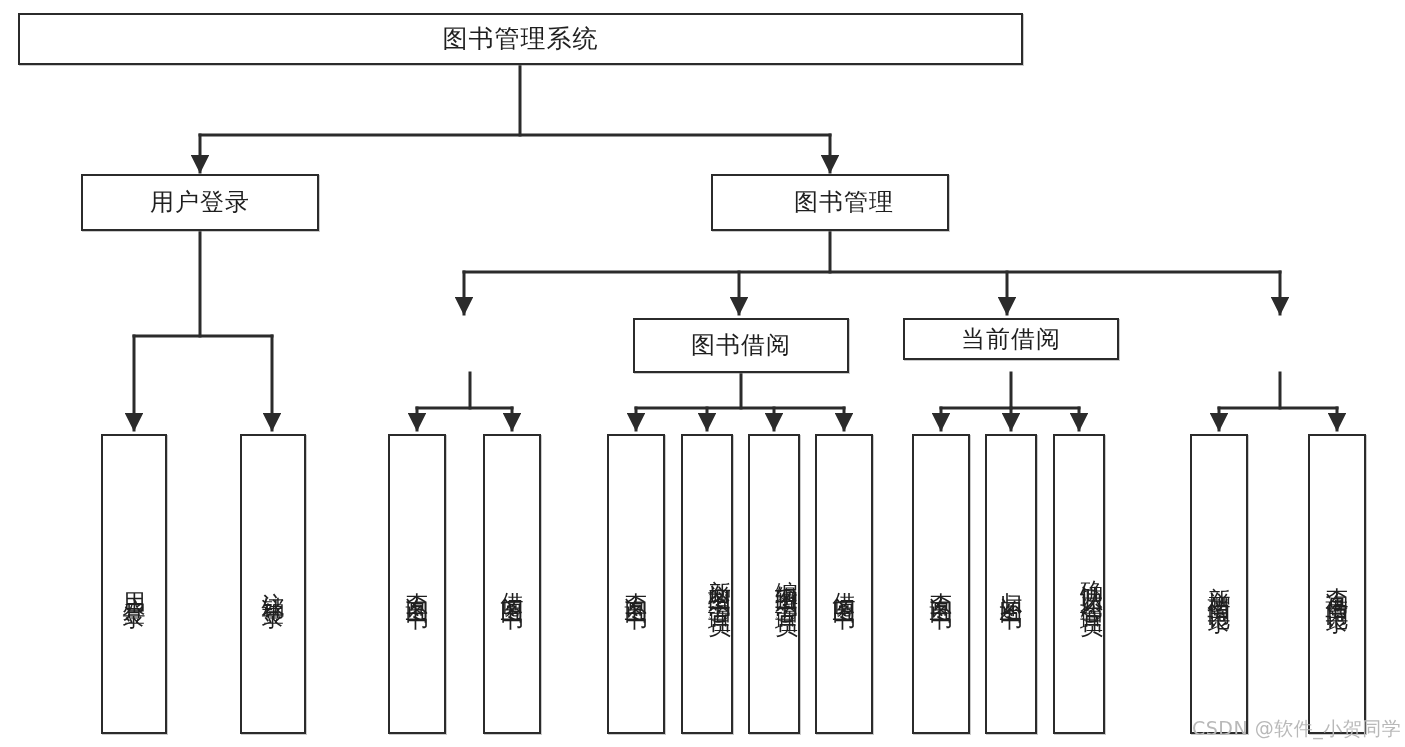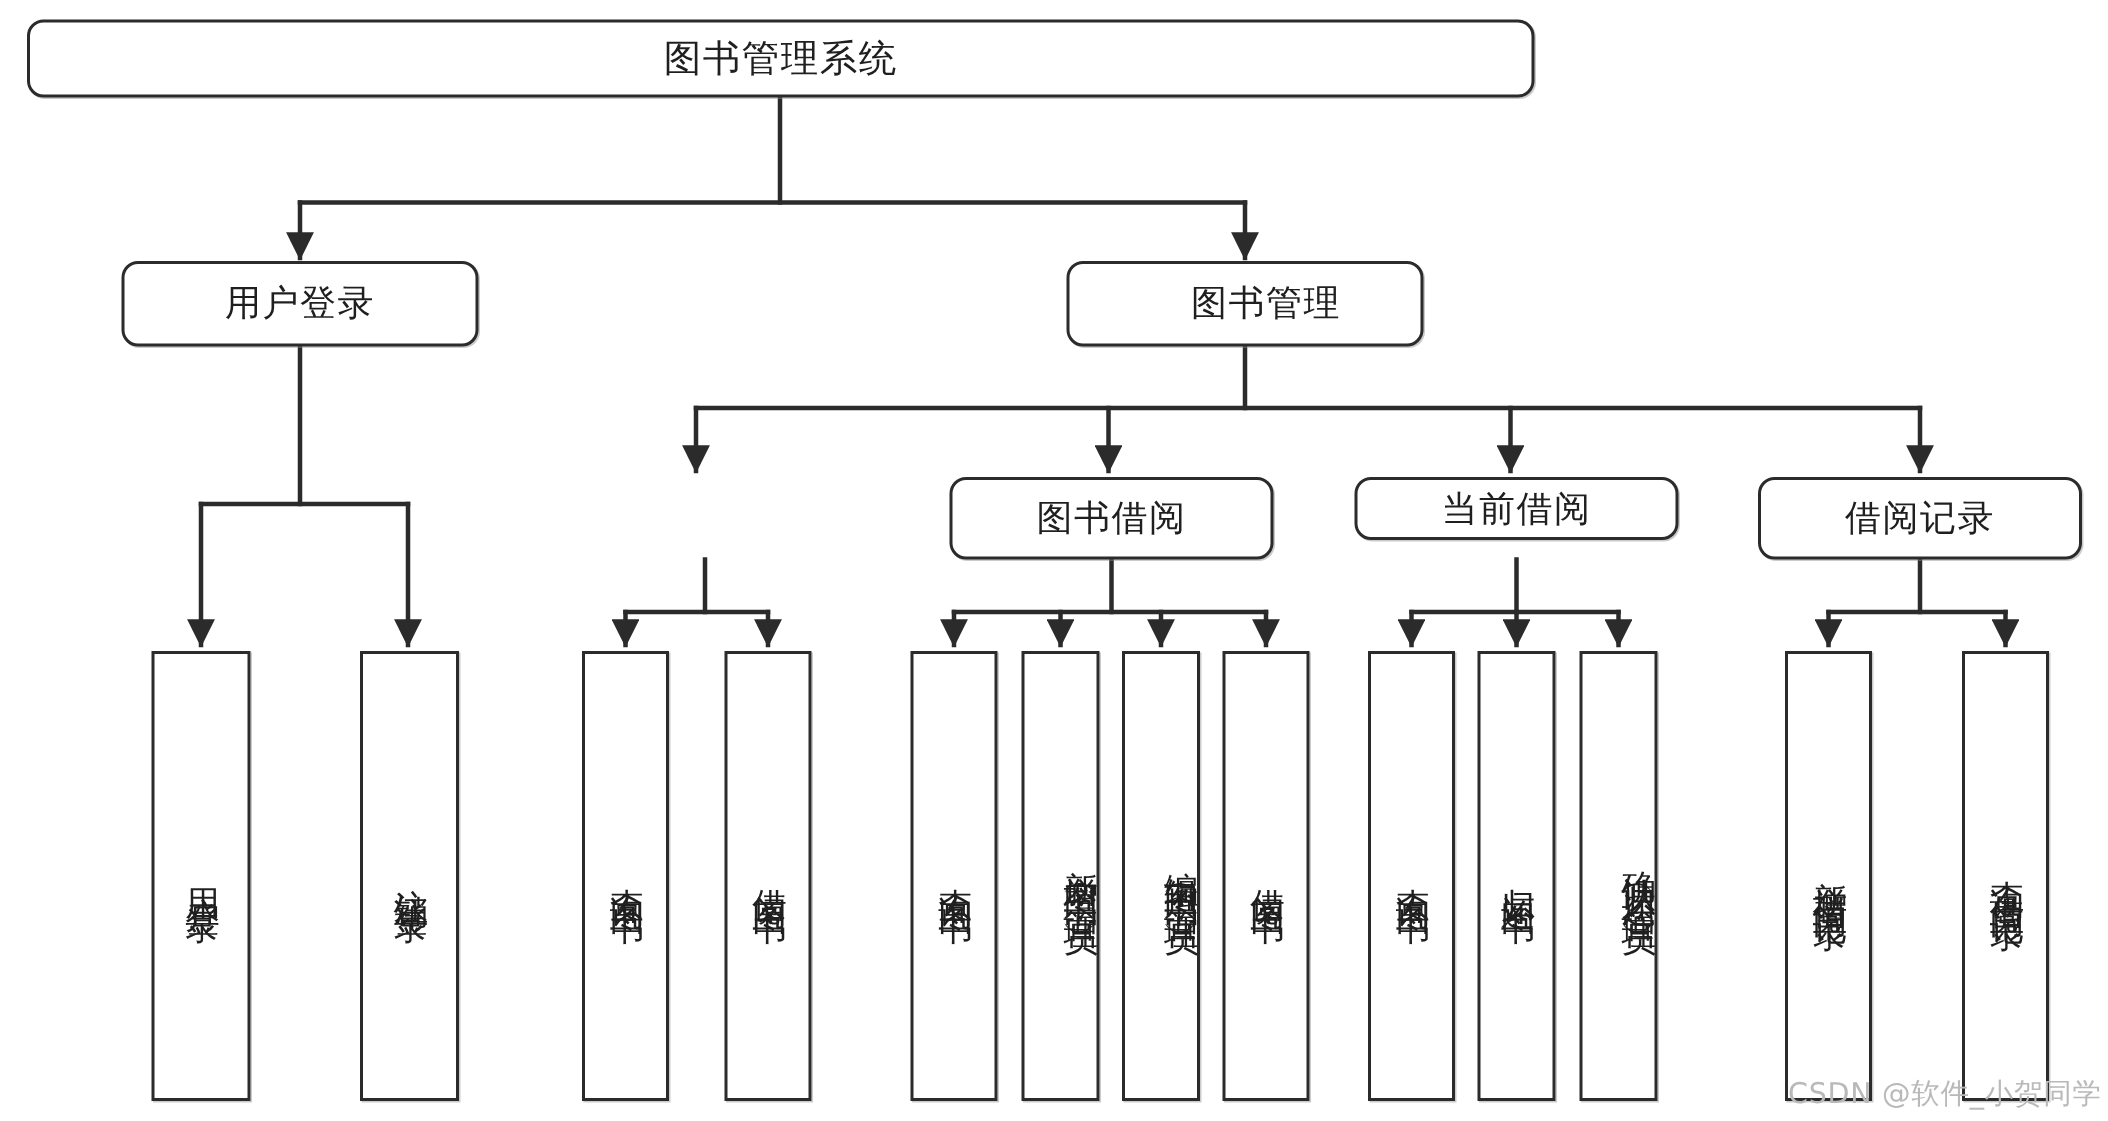--- a/index.html
+++ b/index.html
@@ -34,21 +34,20 @@
     display: flex;
     align-items: center;
     justify-content: center;
     color: #1f1f1f;
     box-shadow: 1px 1px 0 rgba(140,140,140,0.45);
   }
   .node.h {
     font-size: 24px;
     line-height: 1.1;
     letter-spacing: 1px;
-    border-radius: 11px;
   }
   .node.root {
     font-size: 25px;
   }
   .node.v {
     writing-mode: vertical-rl;
     text-orientation: upright;
     font-size: 23px;
     letter-spacing: 5px;
     line-height: 1;
@@ -125,21 +124,20 @@
     </g>
   </svg>
 
   <div class="node h root" id="node-root" style="left: 18px; top: 13px; width: 1005px; height: 52px;">图书管理系统</div>
 
   <div class="node h" id="node-user-login" style="left: 81px; top: 174px; width: 238px; height: 57px;">用户登录</div>
   <div class="node h" id="node-book-manage" style="left: 711px; top: 174px; width: 238px; height: 57px; padding-left: 28px;">图书管理</div>
 
   <div class="node h" id="node-book-borrow" style="left: 633px; top: 318px; width: 216px; height: 55px;">图书借阅</div>
   <div class="node h" id="node-current-borrow" style="left: 903px; top: 318px; width: 216px; height: 42px;">当前借阅</div>
-  <div class="node h" id="node-borrow-record" style="left: 1172px; top: 318px; width: 216px; height: 55px;">借阅记录</div>
 
   <div class="node v" id="leaf-0" style="left: 101px; top: 434px; width: 66px; height: 300px;">
       <span class="vtext">用户登录</span>
     </div>
   <div class="node v" id="leaf-1" style="left: 240px; top: 434px; width: 66px; height: 300px;">
       <span class="vtext">注销登录</span>
     </div>
   <div class="node v" id="leaf-2" style="left: 388px; top: 434px; width: 58px; height: 300px;">
       <span class="vtext">查询图书</span>
     </div>

